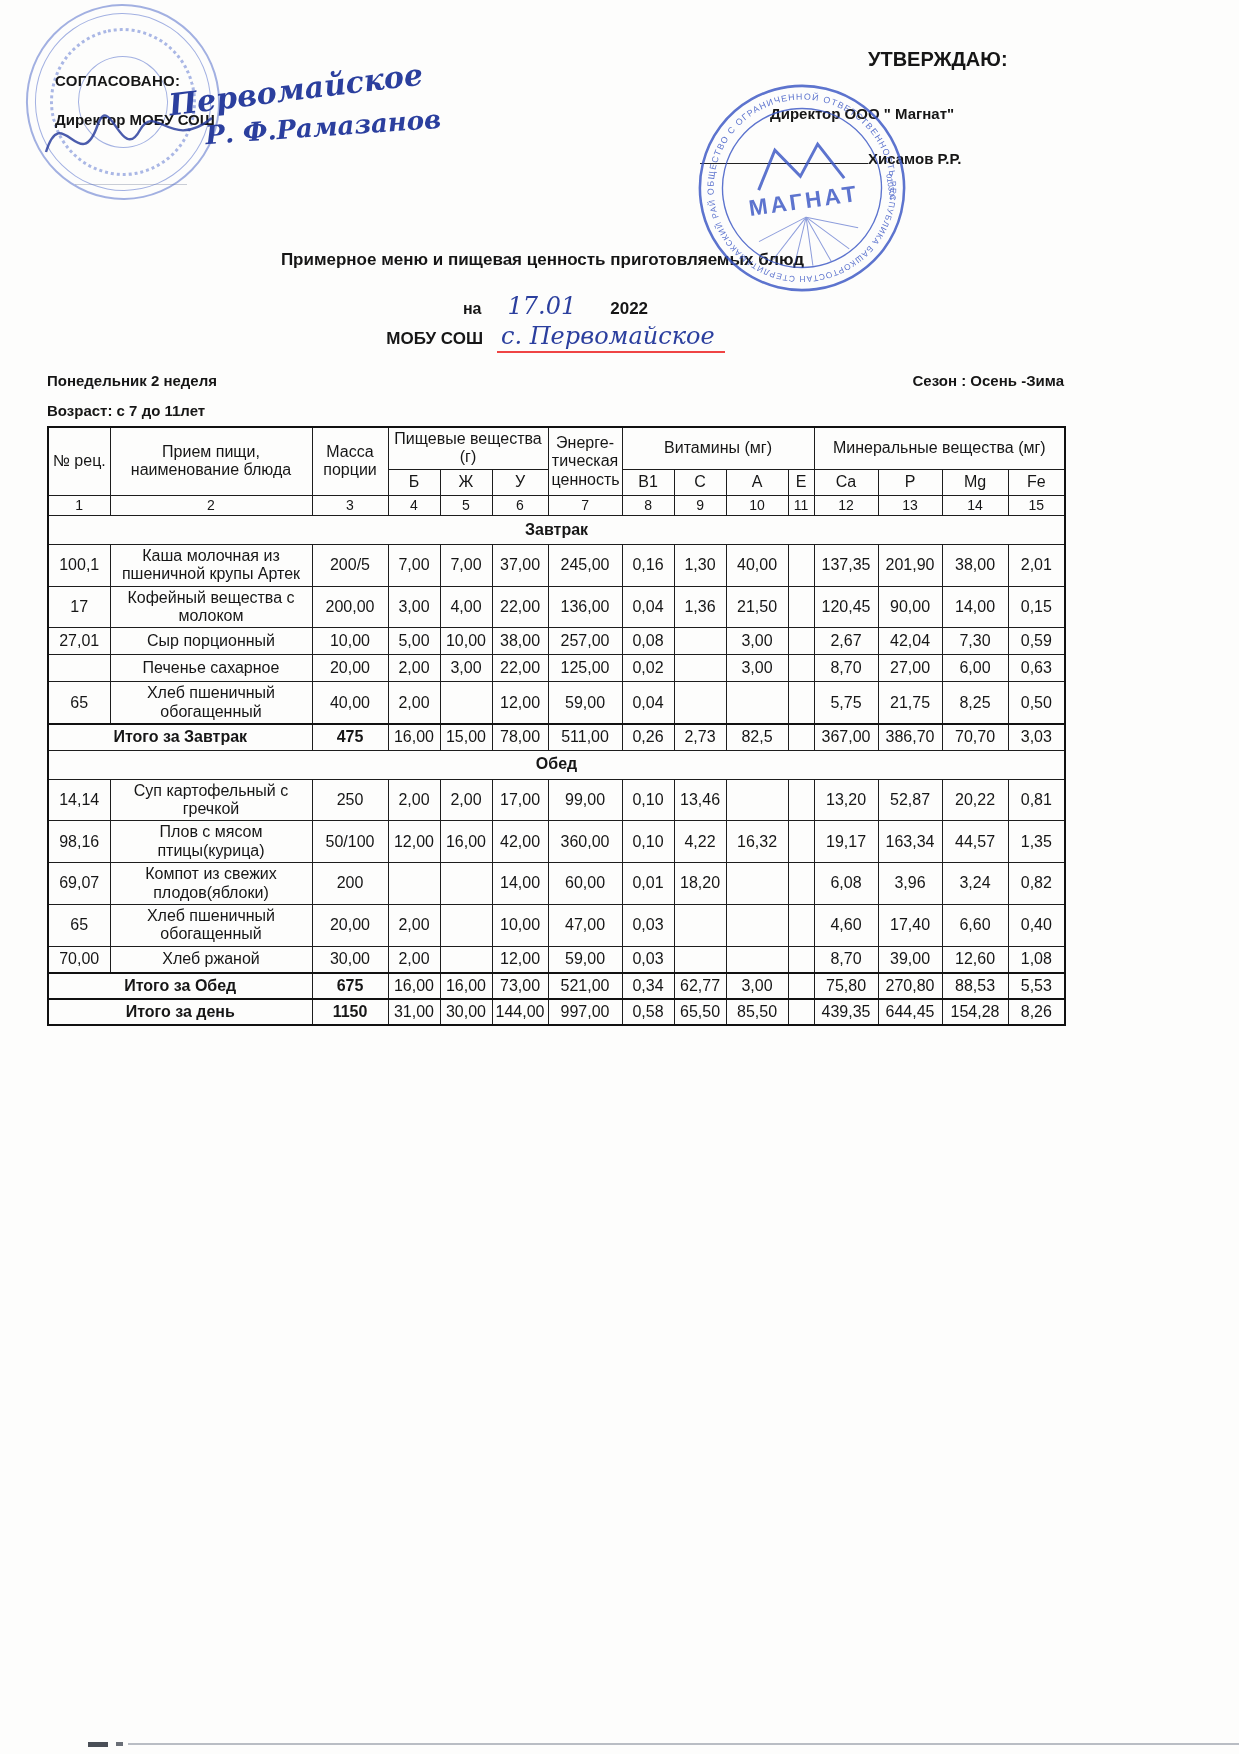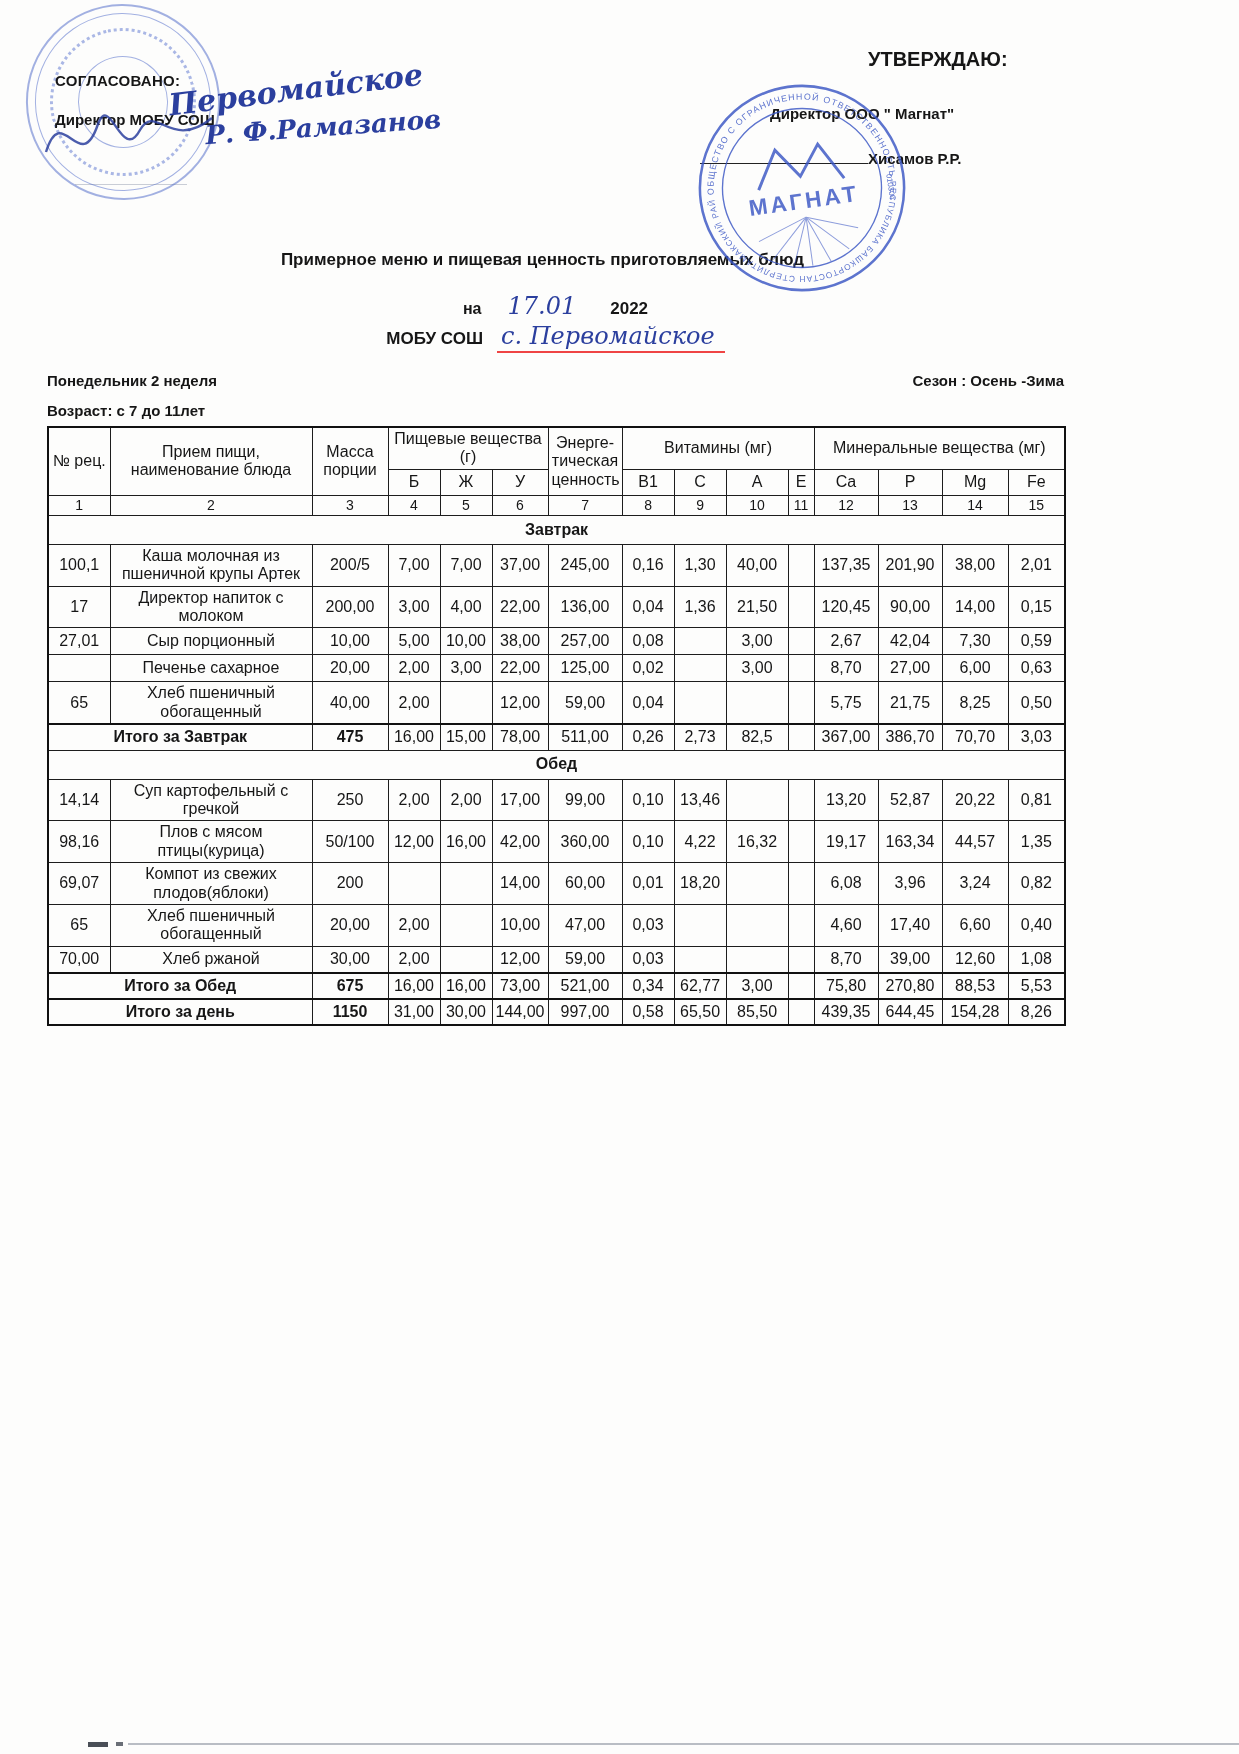--- a/index.html
+++ b/index.html
@@ -226,21 +226,21 @@
             <td class="num" data-name="value-cell">1,30</td>
             <td class="num" data-name="value-cell">40,00</td>
             <td class="num" data-name="value-cell"></td>
             <td class="num" data-name="value-cell">137,35</td>
             <td class="num" data-name="value-cell">201,90</td>
             <td class="num" data-name="value-cell">38,00</td>
             <td class="num" data-name="value-cell">2,01</td>
           </tr>
           <tr data-name="dish-row">
             <td class="num" data-name="recipe-number">17</td>
-            <td class="name" data-name="dish-name">Директор напиток с молоком</td>
+            <td class="name" data-name="dish-name">Кофейный вещества с молоком</td>
             <td class="num" data-name="value-cell">200,00</td>
             <td class="num" data-name="value-cell">3,00</td>
             <td class="num" data-name="value-cell">4,00</td>
             <td class="num" data-name="value-cell">22,00</td>
             <td class="num" data-name="value-cell">136,00</td>
             <td class="num" data-name="value-cell">0,04</td>
             <td class="num" data-name="value-cell">1,36</td>
             <td class="num" data-name="value-cell">21,50</td>
             <td class="num" data-name="value-cell"></td>
             <td class="num" data-name="value-cell">120,45</td>

